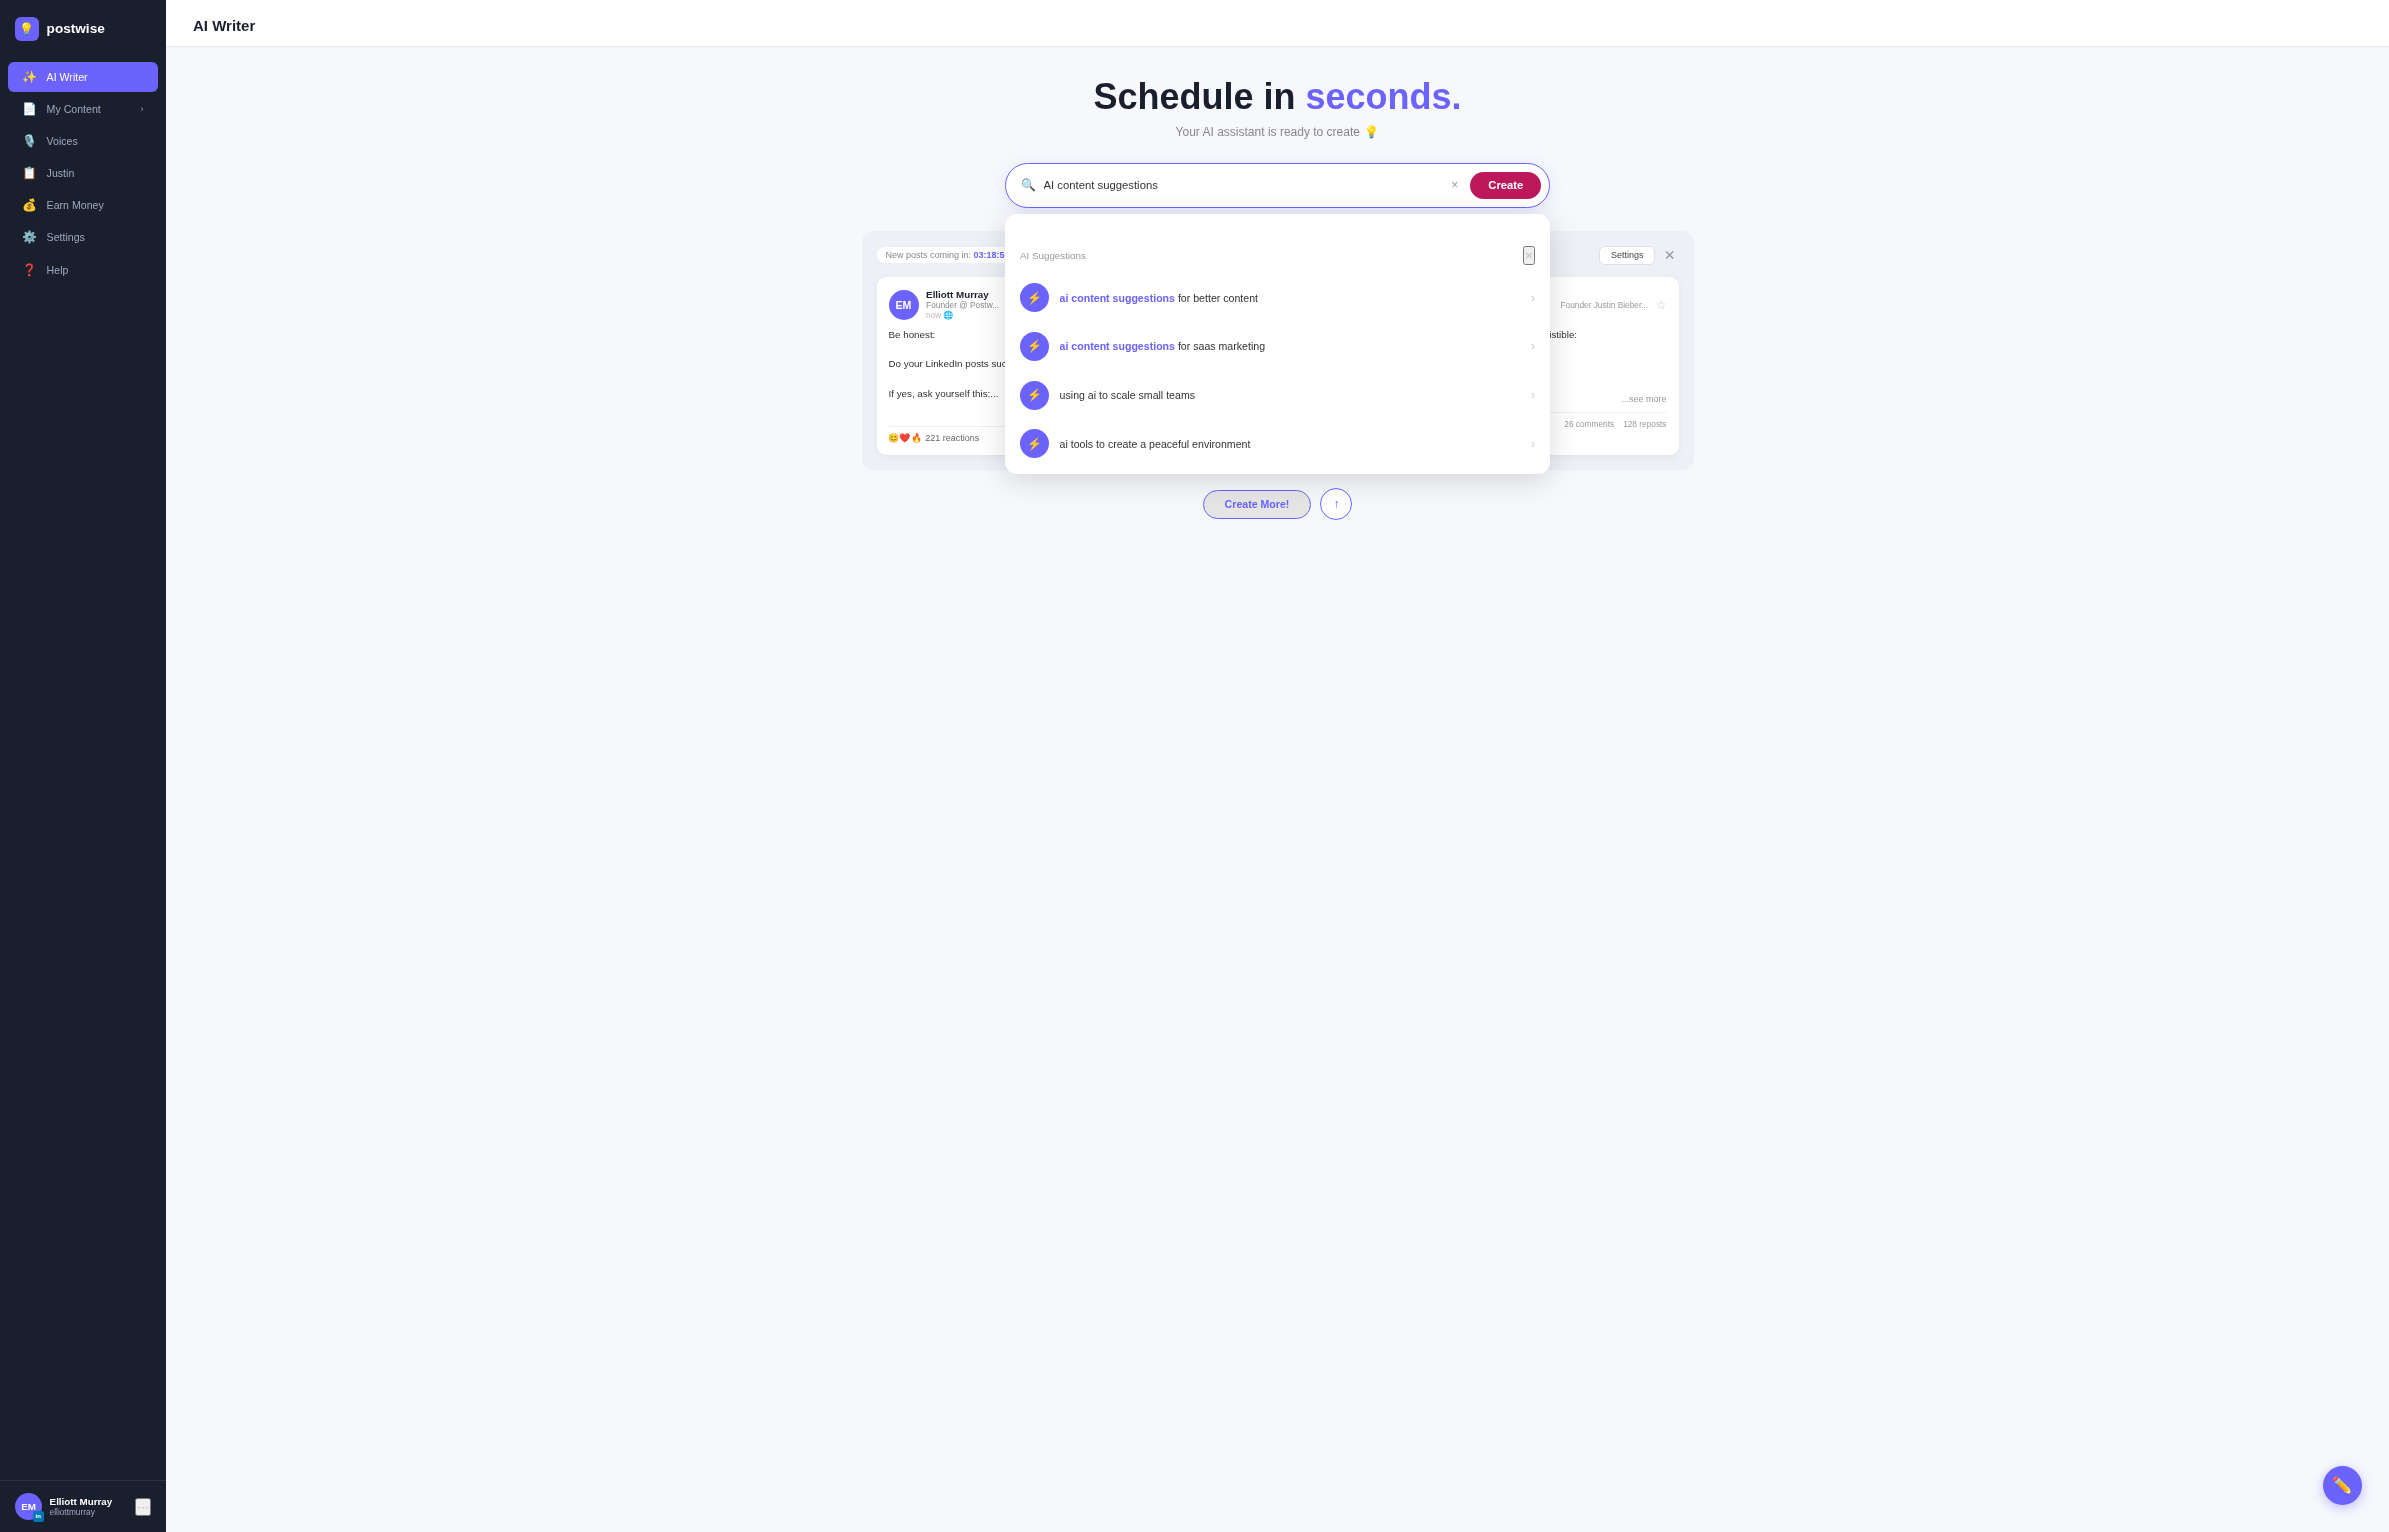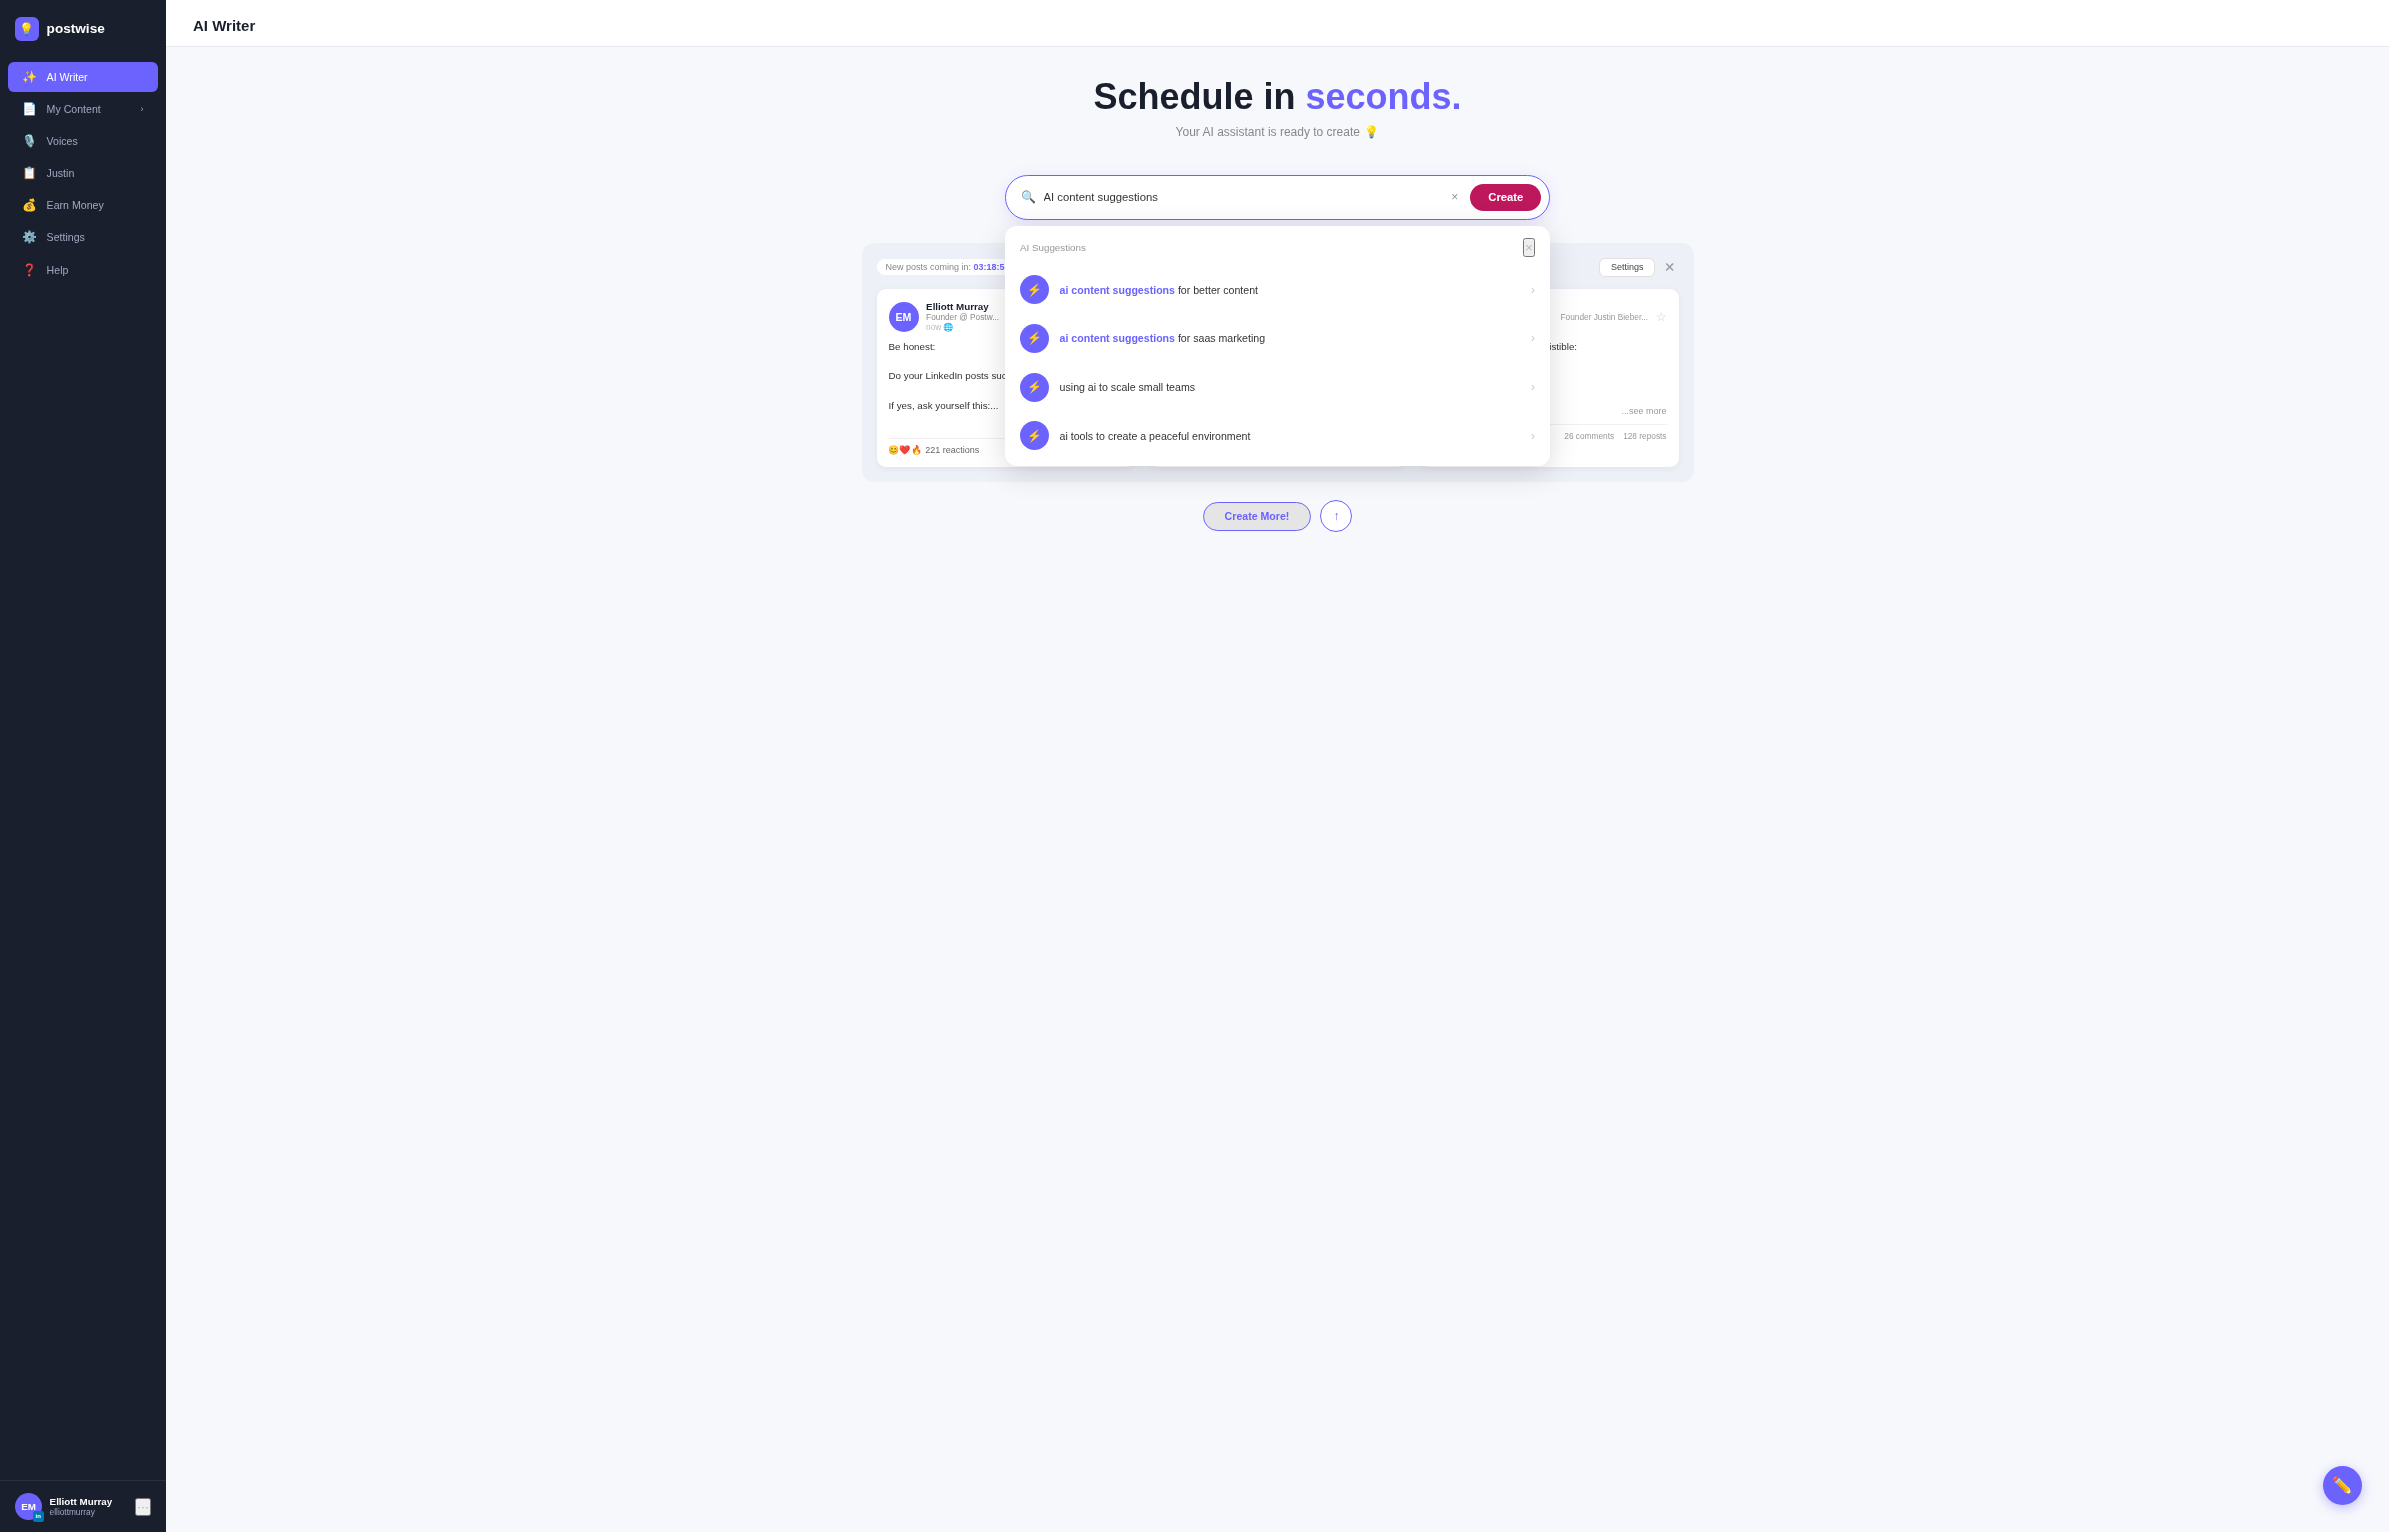--- a/index.html
+++ b/index.html
@@ -122,21 +122,21 @@
       color: #1a1f2e;
       text-align: center;
       margin-bottom: 9px;
       line-height: 1.1;
     }
     .hero-title .accent { color: #6c63ff; }
     .hero-subtitle {
       font-size: 12px;
       color: #888;
       text-align: center;
-      margin-bottom: 36px;
+      margin-bottom: 24px;
       display: flex;
       align-items: center;
       gap: 4.5px;
     }
 
     
     .search-container {
       width: 100%;
       max-width: 545px;
       position: relative;
@@ -194,20 +194,21 @@
       padding: 12px 0 6px;
     }
     .dropdown-header {
       display: flex;
       align-items: center;
       justify-content: space-between;
       padding: 0 15px 9px;
       font-size: 9.8px;
       color: #999;
       font-weight: 500;
+      margin-top: 20px;
     }
     .dropdown-close { cursor: pointer; color: #bbb; font-size: 13.6px; }
     .suggestion-item {
       display: flex;
       align-items: center;
       gap: 10.6px;
       padding: 9.8px 15px;
       cursor: pointer;
       transition: background 0.1s;
     }

